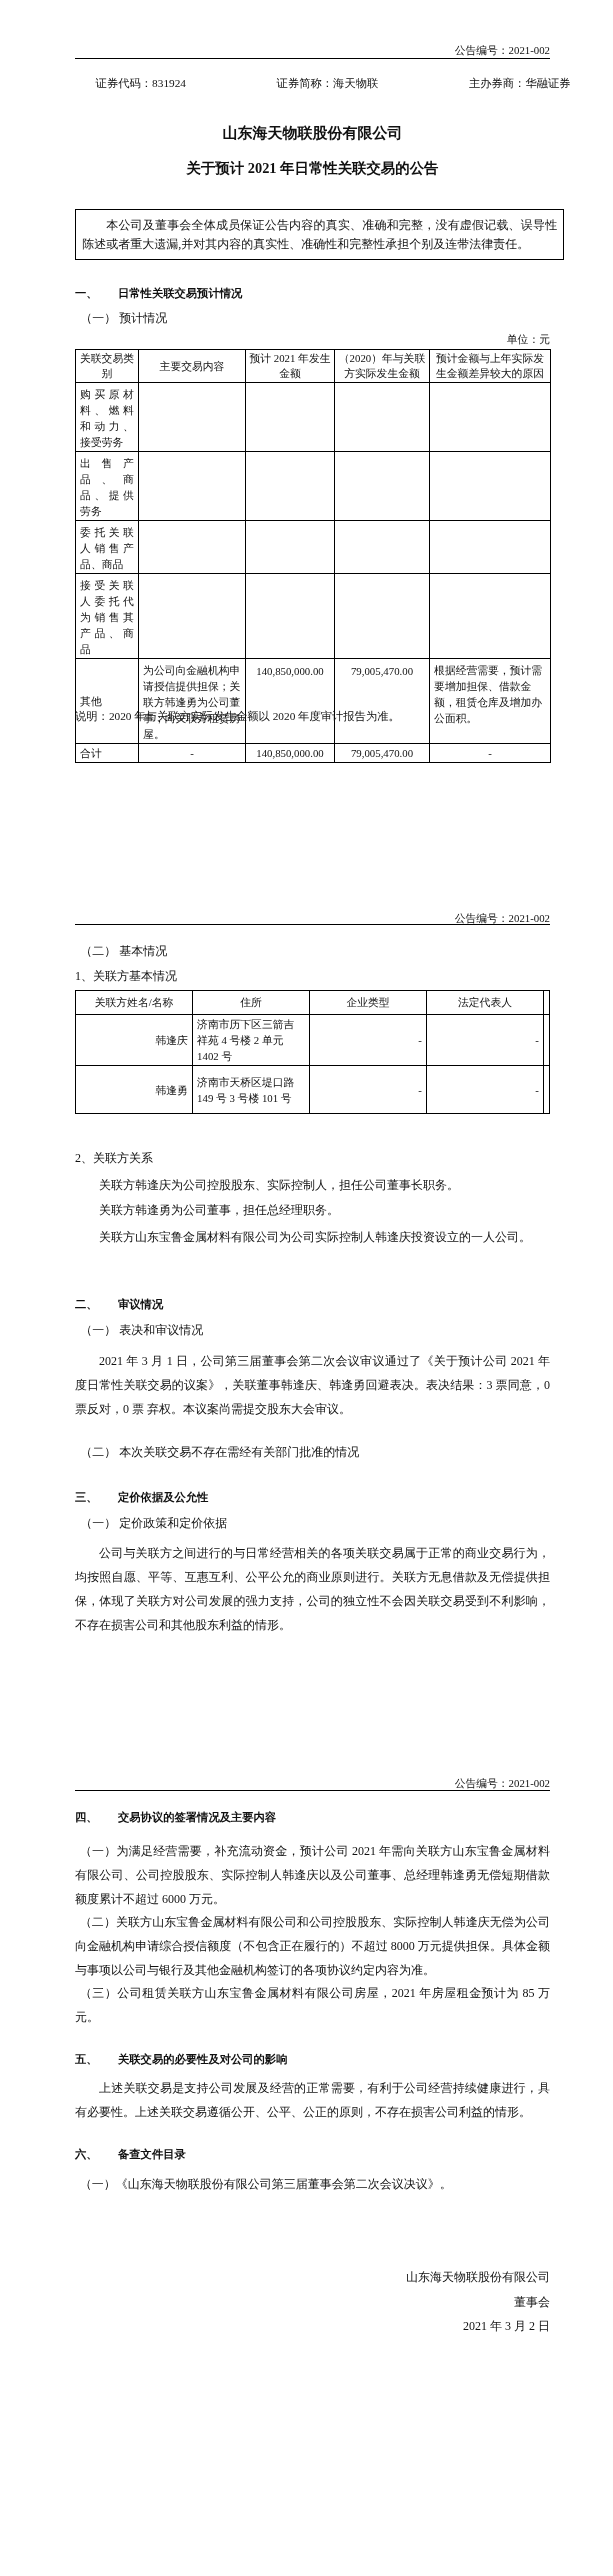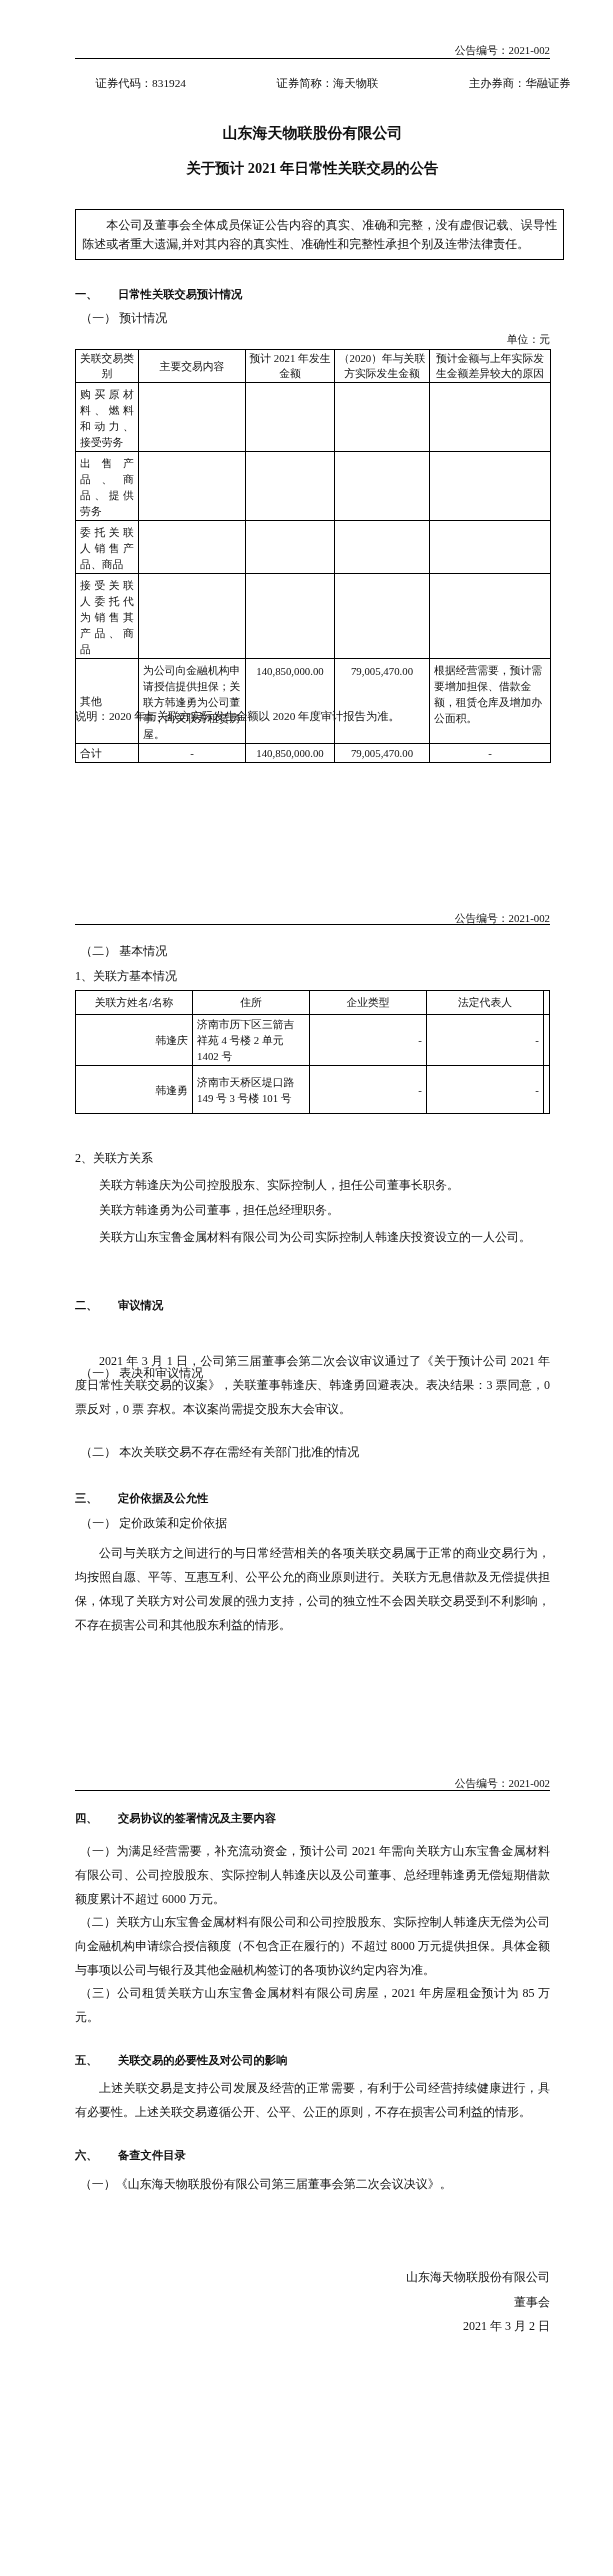--- a/index.html
+++ b/index.html
@@ -17,21 +17,21 @@
   .info-bar{display:flex;justify-content:space-between;font-size:11.3px;line-height:16.5px;padding:0 25px 0 20.6px;}
   .title1{font-size:15px;font-weight:bold;text-align:center;line-height:19.6px;}
   .title2{font-size:14.4px;font-weight:bold;text-align:center;line-height:18.5px;}
   .disclaimer{
     border:1px solid #000;
     padding:5.7px 6.2px 4.6px 6.2px;
     font-size:12px;line-height:19.6px;
     text-indent:2em;text-align:justify;
   }
   .sec-h{font-size:11.3px;font-weight:bold;line-height:17.5px;
-         font-family:Liberation Serif, serif;}
+         font-family:Liberation Mono, monospace;}
   .sec-no{display:inline-block;width:43px;}
   .sub-h{font-size:12px;line-height:17.5px;padding-left:5.2px;}
   .plain-h{font-size:12px;line-height:17.5px;}
   .unit{font-size:10.8px;line-height:15.5px;text-align:right;padding-right:2.1px;}
   .para{font-size:12px;line-height:24px;text-align:justify;text-indent:2em;}
   .para-flush{font-size:12px;line-height:24px;text-align:justify;text-indent:0.4em;}
   .rel-p{font-size:12px;line-height:18.5px;text-indent:2em;}
   .note{font-size:11.3px;line-height:16.5px;}
   table{table-layout:fixed;width:475px;border-collapse:collapse;border:1px solid #000;}
   th,td{border:0.5px solid #000;font-weight:normal;overflow:hidden;}
@@ -177,21 +177,21 @@
     </table>
 
   <div class="abs plain-h" style="top:1150px;">2、关联方关系</div>
   <div class="abs rel-p" style="top:1176px;">关联方韩逢庆为公司控股股东、实际控制人，担任公司董事长职务。</div>
   <div class="abs rel-p" style="top:1201px;">关联方韩逢勇为公司董事，担任总经理职务。</div>
   <div class="abs rel-p" style="top:1228px;">关联方山东宝鲁金属材料有限公司为公司实际控制人韩逢庆投资设立的一人公司。</div>
 
   <div class="abs sec-h" style="top:1297px;">
     <span class="sec-no">二、</span><span>审议情况</span>
   </div>
-  <div class="abs sub-h" style="top:1322px;margin-top:43px;">（一） 表决和审议情况</div>
+  <div class="abs sub-h" style="top:1322px;">（一） 表决和审议情况</div>
   <div class="abs para" style="top:1349px;">2021 年 3 月 1 日，公司第三届董事会第二次会议审议通过了《关于预计公司 2021 年度日常性关联交易的议案》，关联董事韩逢庆、韩逢勇回避表决。表决结果：3 票同意，0 票反对，0 票 弃权。本议案尚需提交股东大会审议。</div>
   <div class="abs sub-h" style="top:1444px;">（二） 本次关联交易不存在需经有关部门批准的情况</div>
 
   <div class="abs sec-h" style="top:1490px;">
     <span class="sec-no">三、</span><span>定价依据及公允性</span>
   </div>
   <div class="abs sub-h" style="top:1515px;">（一） 定价政策和定价依据</div>
   <div class="abs para" style="top:1541px;">公司与关联方之间进行的与日常经营相关的各项关联交易属于正常的商业交易行为，均按照自愿、平等、互惠互利、公平公允的商业原则进行。关联方无息借款及无偿提供担保，体现了关联方对公司发展的强力支持，公司的独立性不会因关联交易受到不利影响，不存在损害公司和其他股东利益的情形。</div>
 
   <div class="abs notice" style="top:1776px;">公告编号：2021-002</div>

